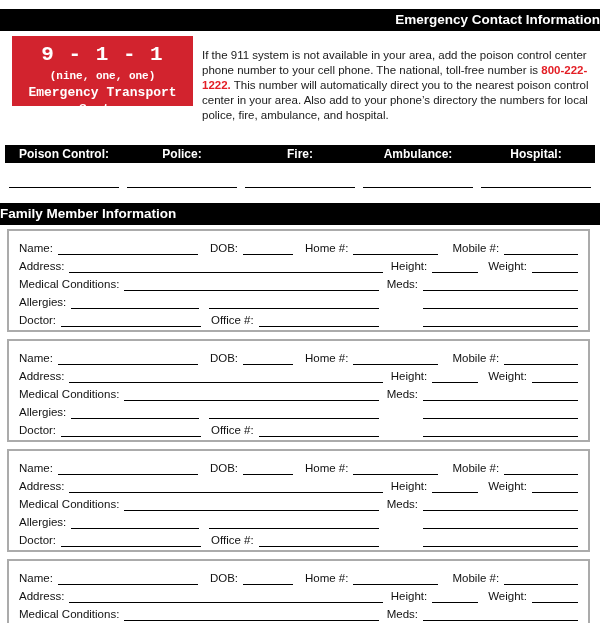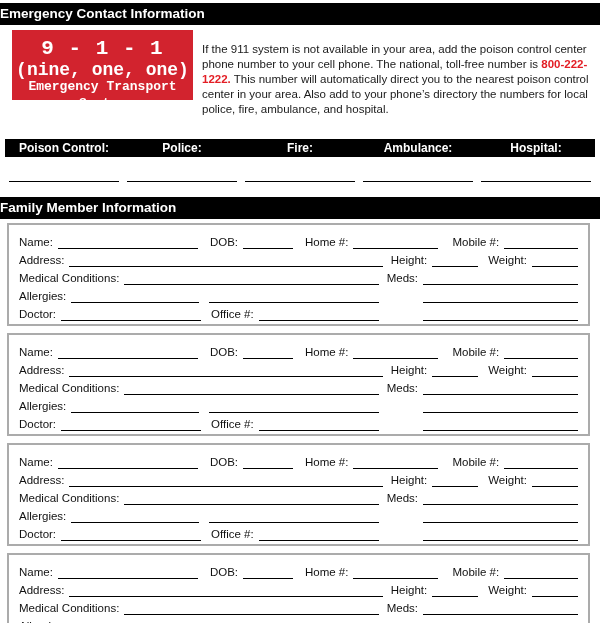--- a/index.html
+++ b/index.html
@@ -3,32 +3,32 @@
 <meta charset="utf-8">
 <style>
   * { box-sizing: border-box; }
   html, body { margin: 0; padding: 0; }
   body {
     width: 600px; height: 623px; overflow: hidden;
     background: #fff; color: #111;
     font-family: "Liberation Sans", sans-serif;
   }
   .top-bar {
-    margin-top: 3px; height: 22px; background: var(--bar-black, #000);
+    margin-top: 9px; height: 22px; background: var(--bar-black, #000);
     color: #fff; font-weight: bold; font-size: 13.5px;
-    text-align: left; line-height: 22px;
+    text-align: right; line-height: 22px;
   }
   .intro-section { display: flex; margin: 5px 10px 0 12px; }
   .red-box {
     flex: none; width: 181px; height: 70px;
     background: var(--box-red, #d2232e); color: #fff;
     text-align: center; font-weight: bold; font-family: Liberation Mono, monospace;
   }
   .red-box .big   { font-size: 21px; line-height: 26px; padding-top: 6px; letter-spacing: 1px; }
-  .red-box .mid   { font-size: 18px; line-height: 16px; }
+  .red-box .mid   { font-size: 11px; line-height: 16px; }
   .red-box .small { font-size: 13px;   line-height: 17px; }
   .intro-text { margin-left: 9px; font-size: 11.5px; line-height: 15px; color: #1a1a1a; }
   .phone { color: var(--phone-red, #e31e25); font-weight: bold; }
 
   .contacts-row, .contact-lines-row { display: flex; gap: 0; margin: 4px 5px; }
   .contacts-row { margin-top: 11px; }
   .contact-box {
     flex: 1; background: var(--bar-black, #000); color: #fff;
     font-weight: bold; font-size: 12px; height: 18px; line-height: 18px;
     text-align: center;

